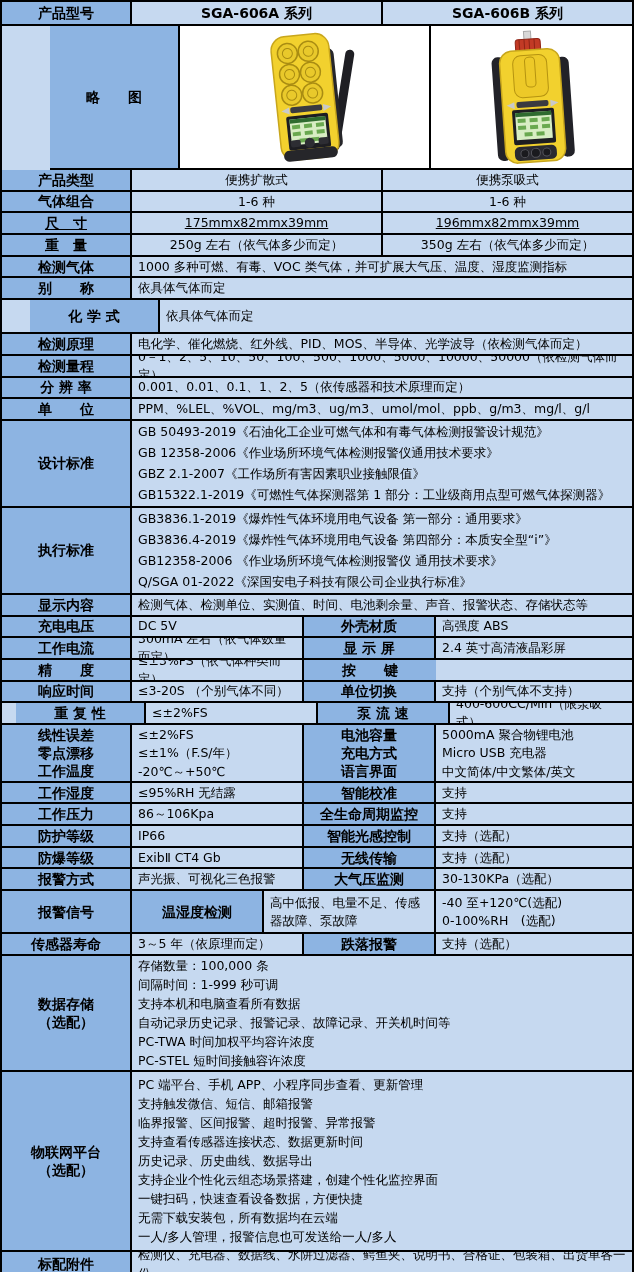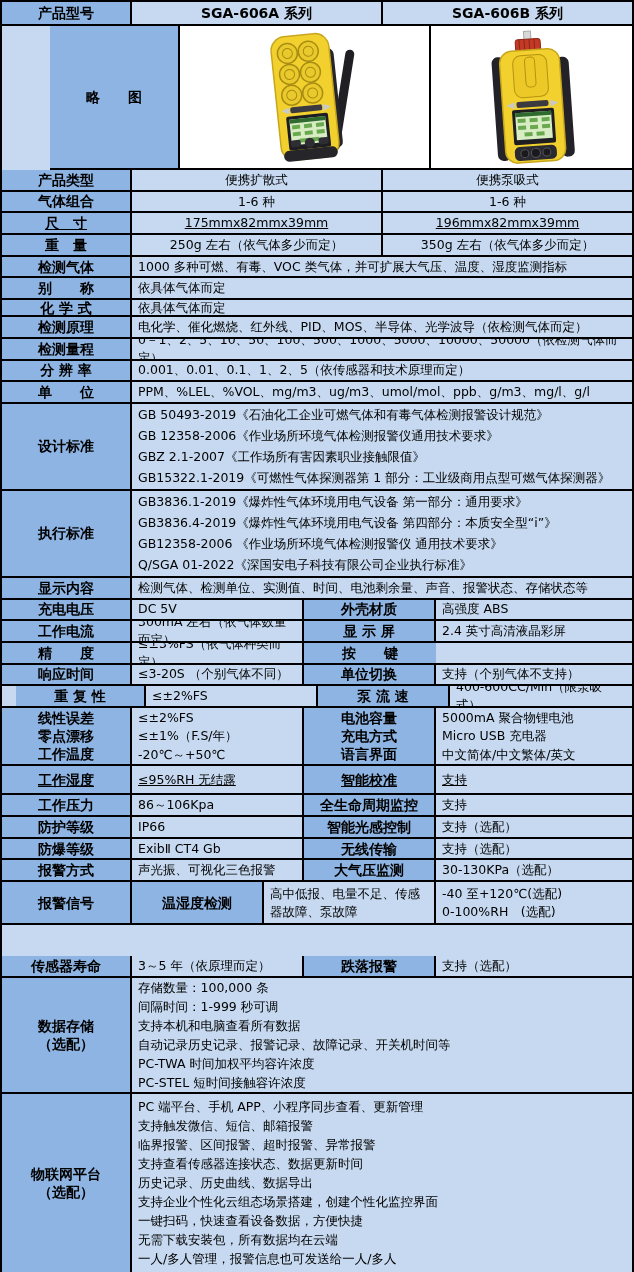--- a/index.html
+++ b/index.html
@@ -148,21 +148,21 @@
       <div class="cell val w-b center">350g 左右（依气体多少而定）</div>
     </div>
     <div class="row" style="height: 21.7px;">
       <div class="cell lbl w-lbl">检测气体</div>
       <div class="cell val full-val">1000 多种可燃、有毒、VOC 类气体，并可扩展大气压、温度、湿度监测指标</div>
     </div>
     <div class="row" style="height: 21.7px;">
       <div class="cell lbl w-lbl">别　　称</div>
       <div class="cell val full-val">依具体气体而定</div>
     </div>
-    <div class="row" style="height: 17px;">
+    <div class="row" style="height: 34px; padding-left: 28px;">
       <div class="cell lbl w-lbl">化 学 式</div>
       <div class="cell val full-val">依具体气体而定</div>
     </div>
     <div class="row" style="height: 21.7px;">
       <div class="cell lbl w-lbl">检测原理</div>
       <div class="cell val full-val">电化学、催化燃烧、红外线、PID、MOS、半导体、光学波导（依检测气体而定）</div>
     </div>
     <div class="row" style="height: 21.7px;">
       <div class="cell lbl w-lbl">检测量程</div>
       <div class="cell val full-val">0－1、2、5、10、50、100、500、1000、5000、10000、50000（依检测气体而定）</div>
@@ -233,21 +233,21 @@
       <div class="cell val w-v1">≤±1%（F.S/年）</div>
       <div class="cell lbl w-l2">充电方式</div>
       <div class="cell val w-v2">Micro USB 充电器</div>
     </div>
     <div class="row" style="height: 21.7px;">
       <div class="cell lbl w-lbl">工作温度</div>
       <div class="cell val w-v1">-20℃～+50℃</div>
       <div class="cell lbl w-l2">语言界面</div>
       <div class="cell val w-v2">中文简体/中文繁体/英文</div>
     </div>
-    <div class="row" style="height: 29px; text-decoration: underline;">
+    <div class="row" style="height: 21px;">
       <div class="cell lbl w-lbl">工作湿度</div>
       <div class="cell val w-v1">≤95%RH 无结露</div>
       <div class="cell lbl w-l2">智能校准</div>
       <div class="cell val w-v2">支持</div>
     </div>
     <div class="row" style="height: 21.7px;">
       <div class="cell lbl w-lbl">工作压力</div>
       <div class="cell val w-v1">86～106Kpa</div>
       <div class="cell lbl w-l2">全生命周期监控</div>
       <div class="cell val w-v2">支持</div>
@@ -270,21 +270,21 @@
       <div class="cell lbl w-l2">大气压监测</div>
       <div class="cell val w-v2">30-130KPa（选配）</div>
     </div>
     <div class="row" style="height: 43px;">
       <div class="cell lbl w-lbl">报警信号</div>
       <div class="cell lbl w-l2">温湿度检测</div>
       <div class="cell val w-v1">高中低报、电量不足、传感器故障、泵故障</div>
       <div class="cell val w-v2">-40 至+120℃(选配)
 0-100%RH　(选配)</div>
     </div>
-    <div class="row" style="height: 21.7px; margin-top: 31px;">
+    <div class="row" style="height: 21.7px;">
       <div class="cell lbl w-lbl">传感器寿命</div>
       <div class="cell val w-v1">3～5 年（依原理而定）</div>
       <div class="cell lbl w-l2">跌落报警</div>
       <div class="cell val w-v2">支持（选配）</div>
     </div>
     <div class="row" style="height: 116px;">
       <div class="cell lbl w-lbl">数据存储
 （选配）</div>
       <div class="cell val full-val block-val">存储数量：100,000 条
 间隔时间：1-999 秒可调

